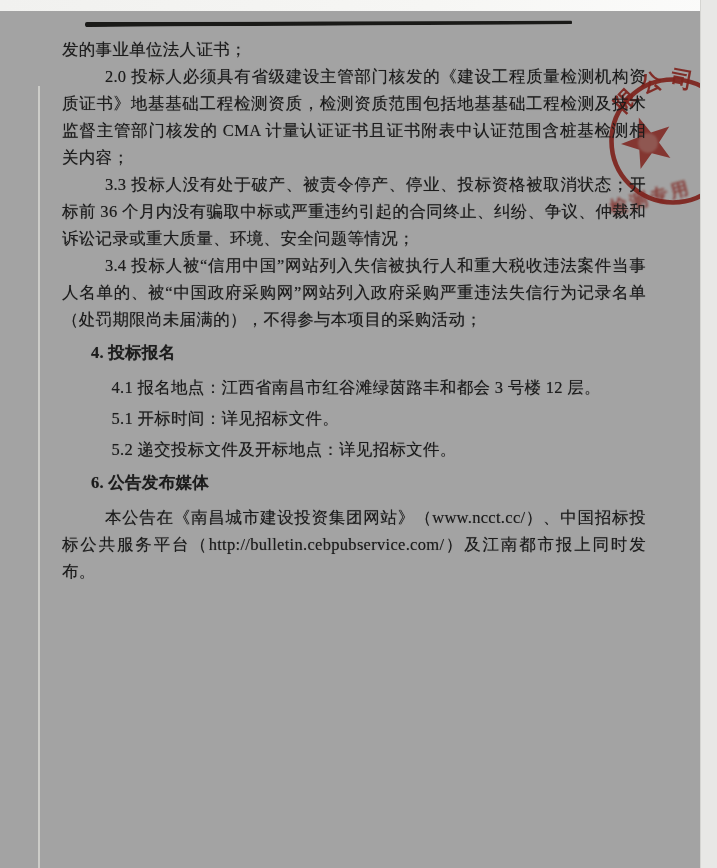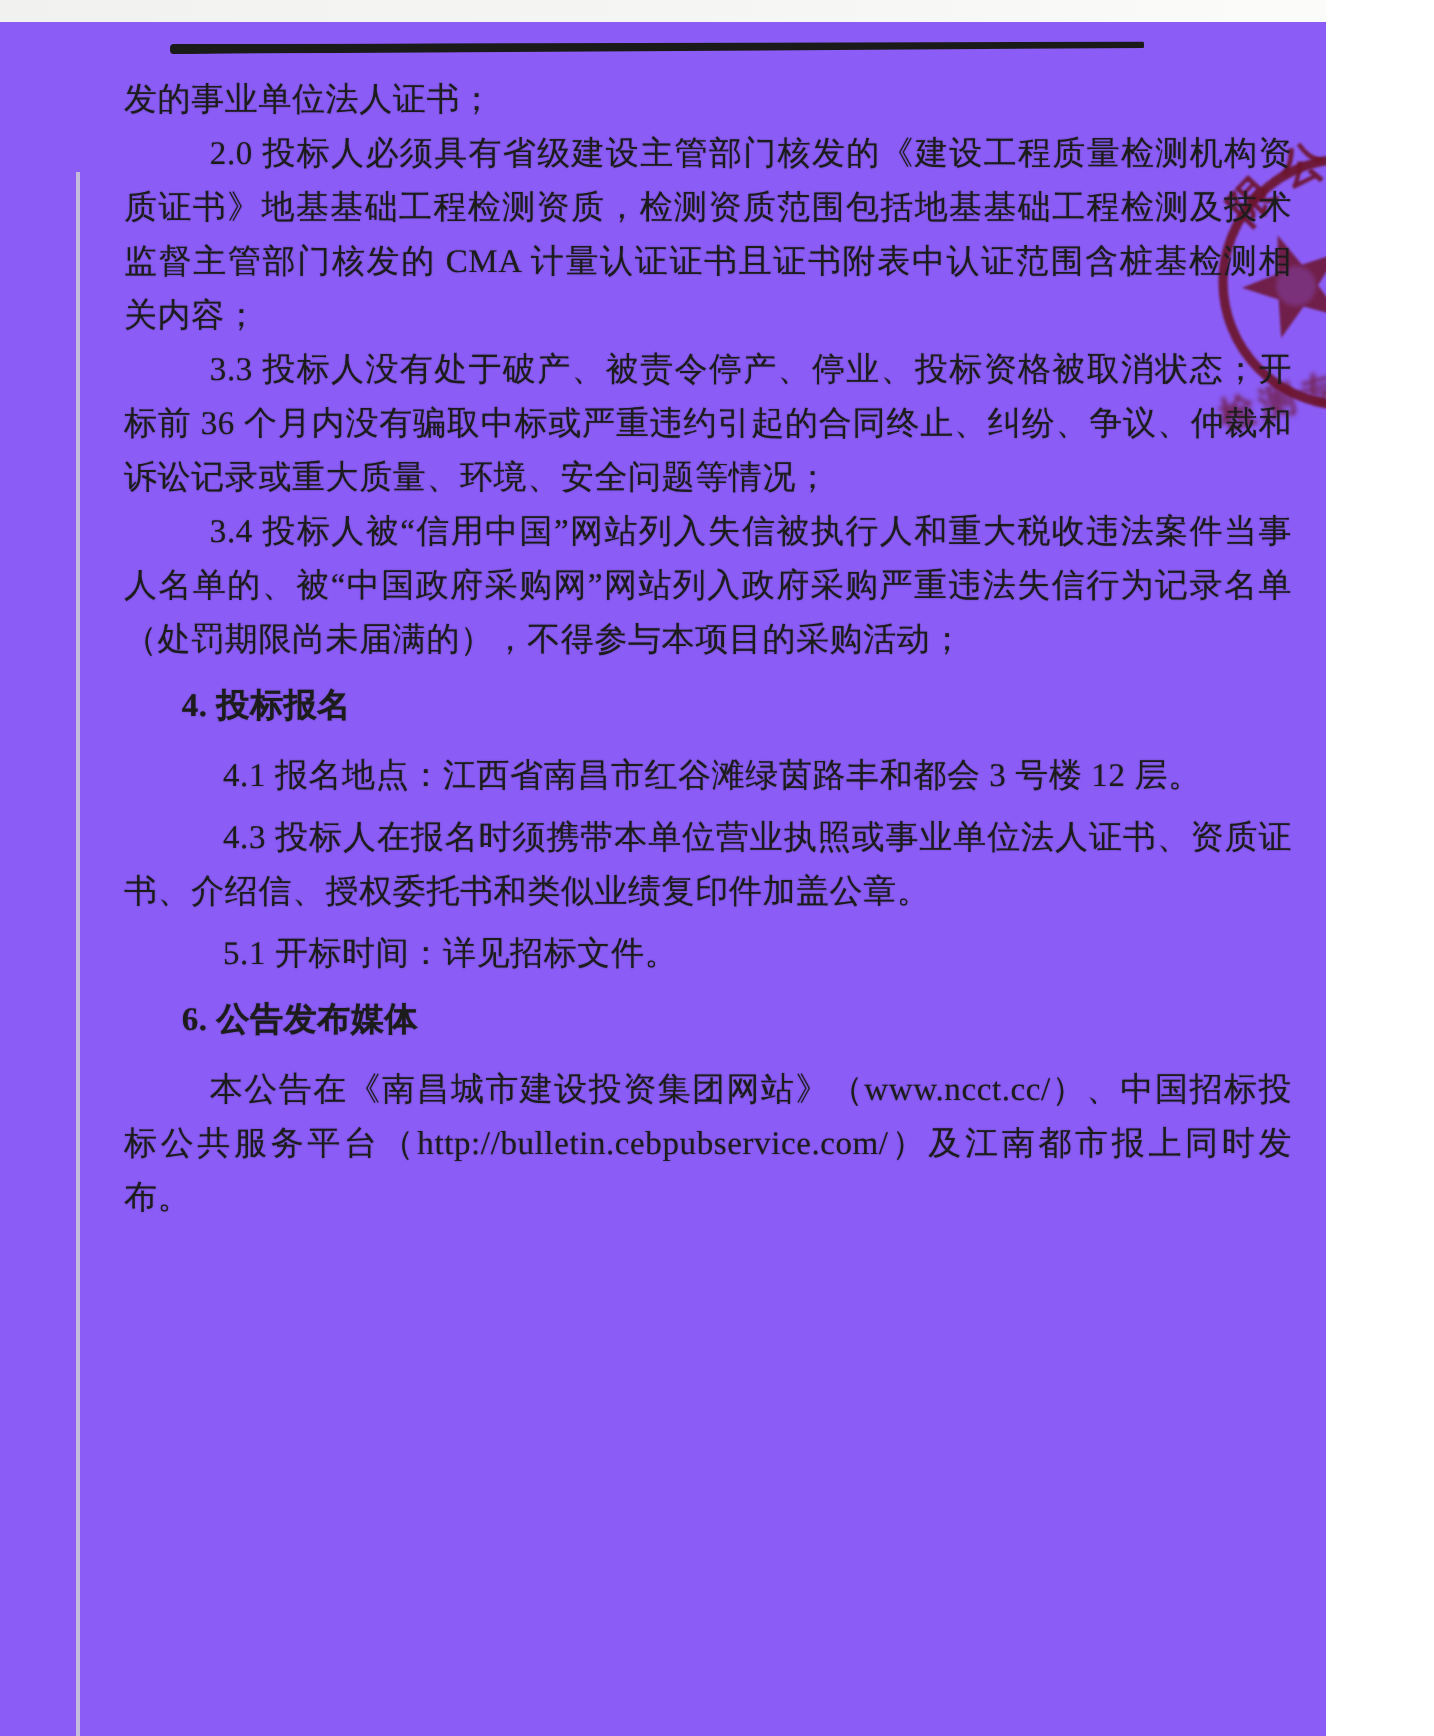--- a/index.html
+++ b/index.html
@@ -1,19 +1,19 @@
 <!DOCTYPE html>
 <html><head>
 <meta charset="utf-8">
 <style>
   html,body{margin:0;padding:0;background:#ffffff;}
   .page{
     position:relative;
-    width:663px;height:868px;
-    background:#8b5cf6;
+    width:717px;height:868px;
+    background:#a3a3a3;
     overflow:hidden;
     font-family:"Liberation Serif","DejaVu Serif",serif;
   }
   
   .top-band{
     position:absolute;left:0;top:0;width:100%;height:11px;
     background:linear-gradient(90deg,#f1f1ef,#f6f6f4 60%,#fbfbfa);
   }
   
   .scan-streak{
@@ -84,21 +84,21 @@
     </g>
   </svg>
 
   <div class="content">
       <p class="cont">发的事业单位法人证书；</p>
       <p class="body">2.0 投标人必须具有省级建设主管部门核发的《建设工程质量检测机构资质证书》地基基础工程检测资质，检测资质范围包括地基基础工程检测及技术监督主管部门核发的 CMA 计量认证证书且证书附表中认证范围含桩基检测相关内容；</p>
       <p class="body">3.3 投标人没有处于破产、被责令停产、停业、投标资格被取消状态；开标前 36 个月内没有骗取中标或严重违约引起的合同终止、纠纷、争议、仲裁和诉讼记录或重大质量、环境、安全问题等情况；</p>
       <p class="body">3.4 投标人被“信用中国”网站列入失信被执行人和重大税收违法案件当事人名单的、被“中国政府采购网”网站列入政府采购严重违法失信行为记录名单（处罚期限尚未届满的），不得参与本项目的采购活动；</p>
       <p class="heading">4. 投标报名</p>
       <p class="sub">4.1 报名地点：江西省南昌市红谷滩绿茵路丰和都会 3 号楼 12 层。</p>
-      <p class="sub">4.3 投标人在报名时须携带本单位营业执照或事业单位法人证书、资质证书、介绍信、授权委托书和类似业绩复印件加盖公章。</p>
       <p class="sub">5.1 开标时间：详见招标文件。</p>
+      <p class="sub">5.2 递交投标文件及开标地点：详见招标文件。</p>
       <p class="heading">6. 公告发布媒体</p>
       <p class="final">本公告在《南昌城市建设投资集团网站》（www.ncct.cc/）、中国招标投标公共服务平台（http://bulletin.cebpubservice.com/）及江南都市报上同时发布。</p>
     </div>
 
   <div class="right-strip"></div>
 
 </div>
 
 </body></html>

